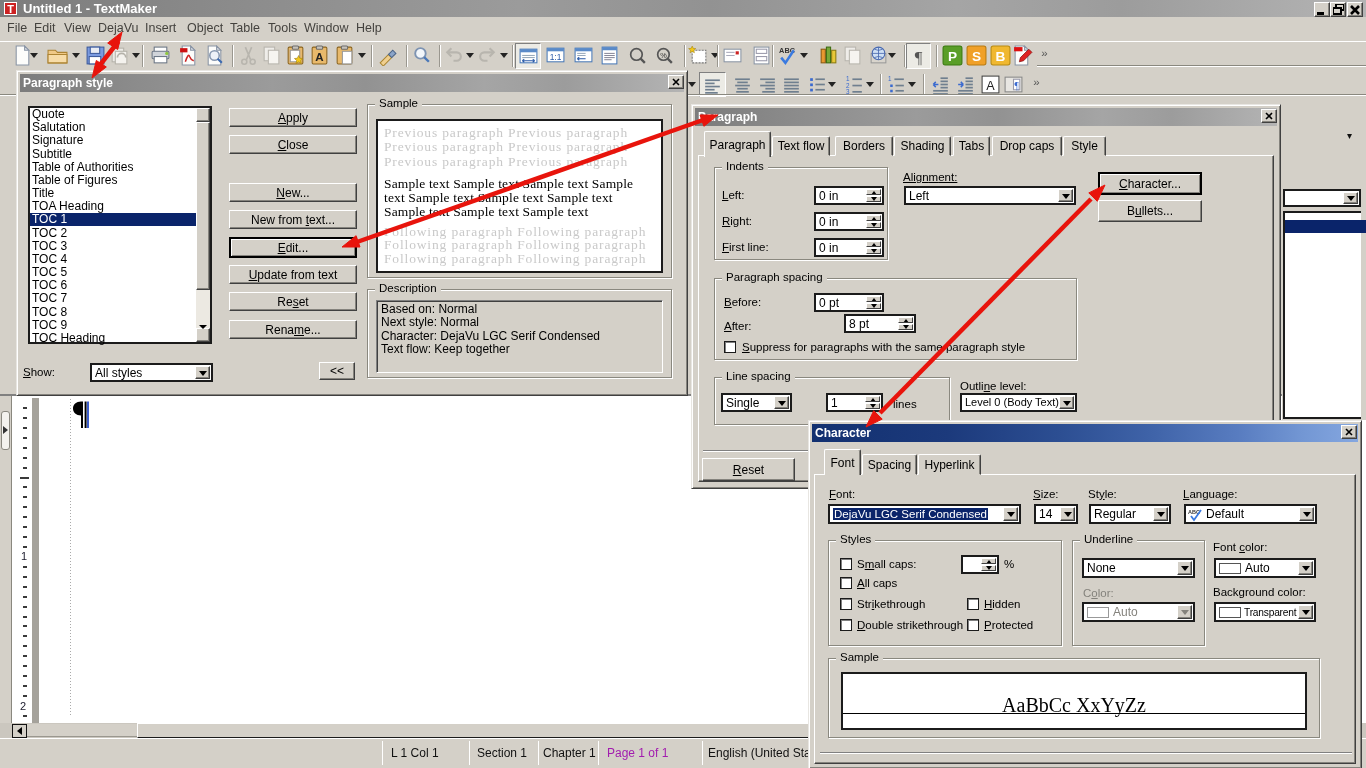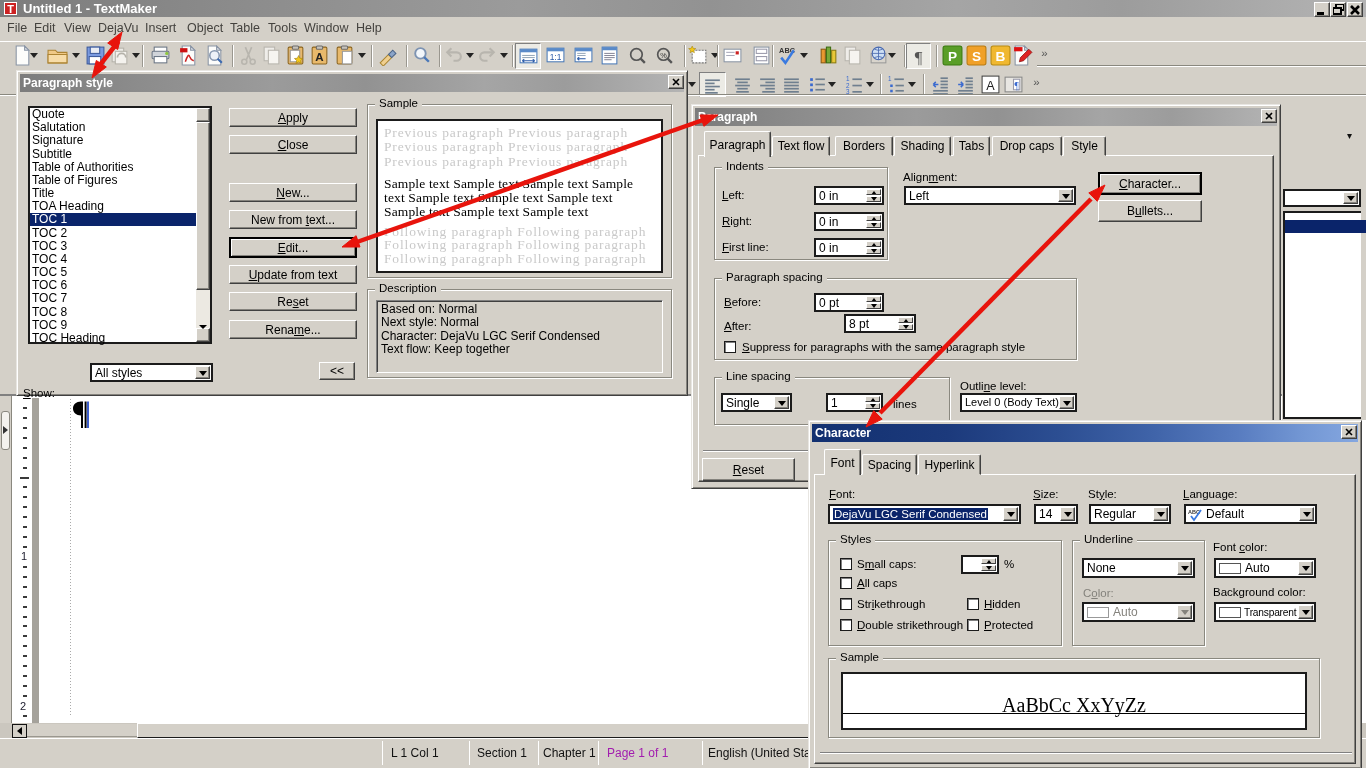--- a/index.html
+++ b/index.html
@@ -456,21 +456,21 @@
       <div style="position:absolute;left:0px;top:184px;width:166px;height:13px;font-size:12px;line-height:13px;padding-left:2px;white-space:nowrap;overflow:hidden">TOC 7</div>
       <div style="position:absolute;left:0px;top:198px;width:166px;height:13px;font-size:12px;line-height:13px;padding-left:2px;white-space:nowrap;overflow:hidden">TOC 8</div>
       <div style="position:absolute;left:0px;top:211px;width:166px;height:13px;font-size:12px;line-height:13px;padding-left:2px;white-space:nowrap;overflow:hidden">TOC 9</div>
       <div style="position:absolute;left:0px;top:224px;width:166px;height:13px;font-size:12px;line-height:13px;padding-left:2px;white-space:nowrap;overflow:hidden">TOC Heading</div>
       <div style="position:absolute;right:0;top:0;width:14px;height:234px;background:#ece9e2">
         <div class="btn" style="left:0;top:0;width:14px;height:14px"><span><span style="width:0;height:0;border:4px solid transparent;border-bottom:4px solid #000;margin-bottom:3px"></span></span></div>
         <div class="btn" style="left:0;top:220px;width:14px;height:14px"><span><span style="width:0;height:0;border:4px solid transparent;border-top:4px solid #000;margin-top:3px"></span></span></div>
         <div class="btn" style="left:0;top:14px;width:14px;height:168px"><span></span></div>
       </div>
     </div>
-    <div class="lbl" style="left:23px;top:366px;margin-top:21px;"><u>S</u>how:</div>
+    <div class="lbl" style="left:23px;top:366px;"><u>S</u>how:</div>
     <div class="fld" style="left:90px;top:363px;width:123px;height:19px;">
       <span style="position:absolute;left:3px;top:1px;font-size:12px;white-space:nowrap;">All styles</span>
       <span class="dd">
         <span class="dar"></span>
       </span>
     </div>
     <div class="btn" style="left:229px;top:108px;width:128px;height:19px"><span><u>A</u>pply</span></div>
     <div class="btn" style="left:229px;top:135px;width:128px;height:19px"><span><u>C</u>lose</span></div>
     <div class="btn" style="left:229px;top:183px;width:128px;height:19px"><span><u>N</u>ew...</span></div>
     <div class="btn" style="left:229px;top:210px;width:128px;height:19px"><span>New from <u>t</u>ext...</span></div>
@@ -552,21 +552,21 @@
       <span style="position:absolute;left:3px;top:1px;font-size:12px;white-space:nowrap">0 in</span>
       <span class="spn">
         <i>
           <span class="uar"></span>
         </i>
         <i>
           <span class="dar2"></span>
         </i>
       </span>
     </div>
-    <div class="lbl" style="left:903px;top:171px;">Align<u>m</u>ent:</div>
+    <div class="lbl" style="left:903px;top:171px;text-decoration:underline;">Align<u>m</u>ent:</div>
     <div class="fld" style="left:904px;top:186px;width:172px;height:19px;">
       <span style="position:absolute;left:3px;top:1px;font-size:12px;white-space:nowrap;">Left</span>
       <span class="dd">
         <span class="dar"></span>
       </span>
     </div>
     <div class="btnd" style="left:1098px;top:172px;width:104px;height:23px"><span><u>C</u>haracter...</span></div>
     <div class="btn" style="left:1098px;top:200px;width:104px;height:22px"><span>B<u>u</u>llets...</span></div>
     <div class="grp" style="left:714px;top:278px;width:363px;height:82px">
       <b>Paragraph spacing</b>

